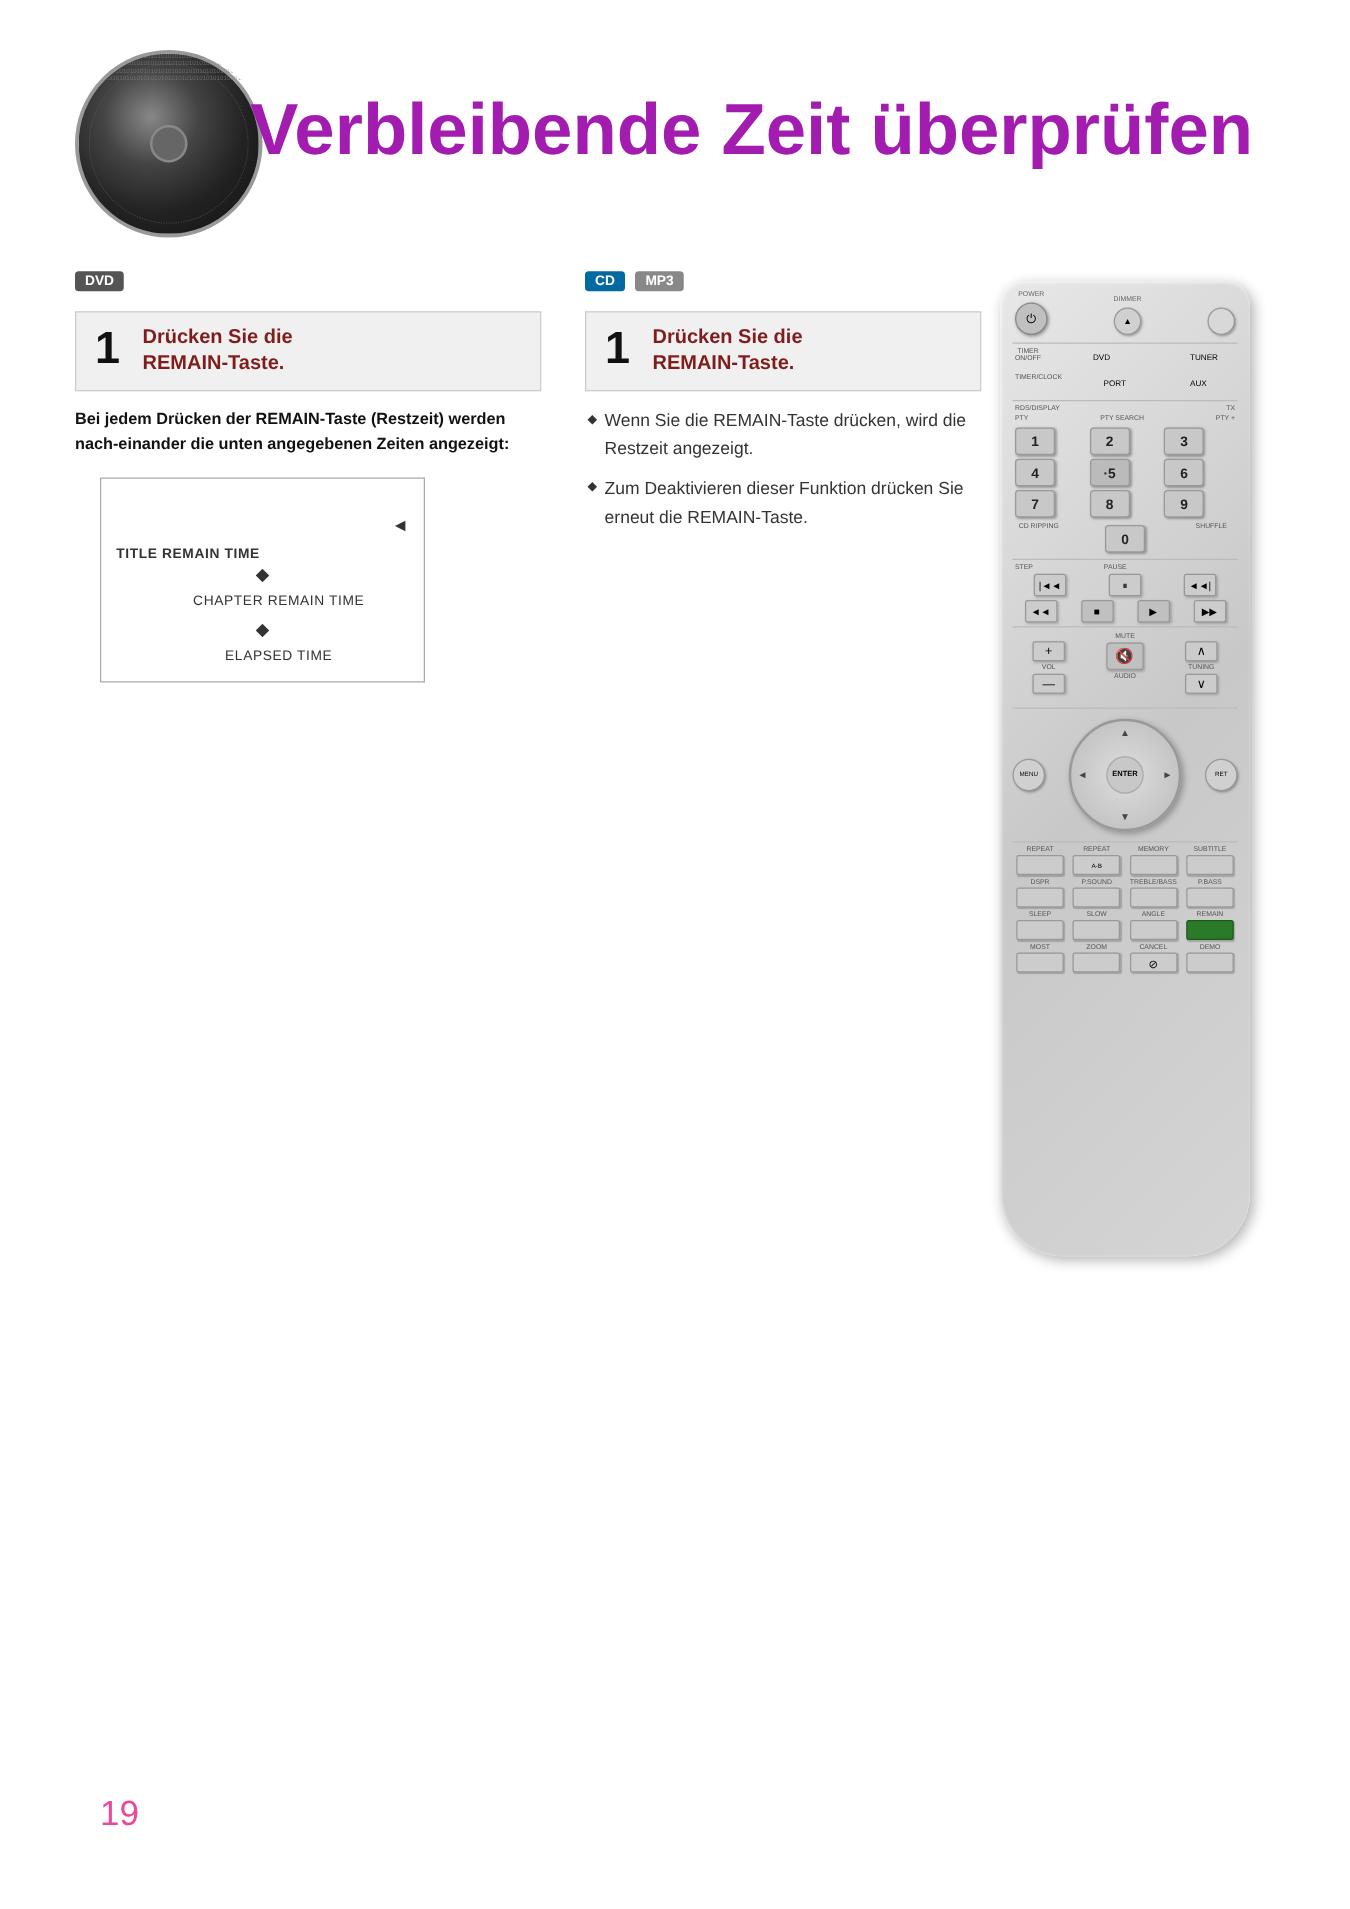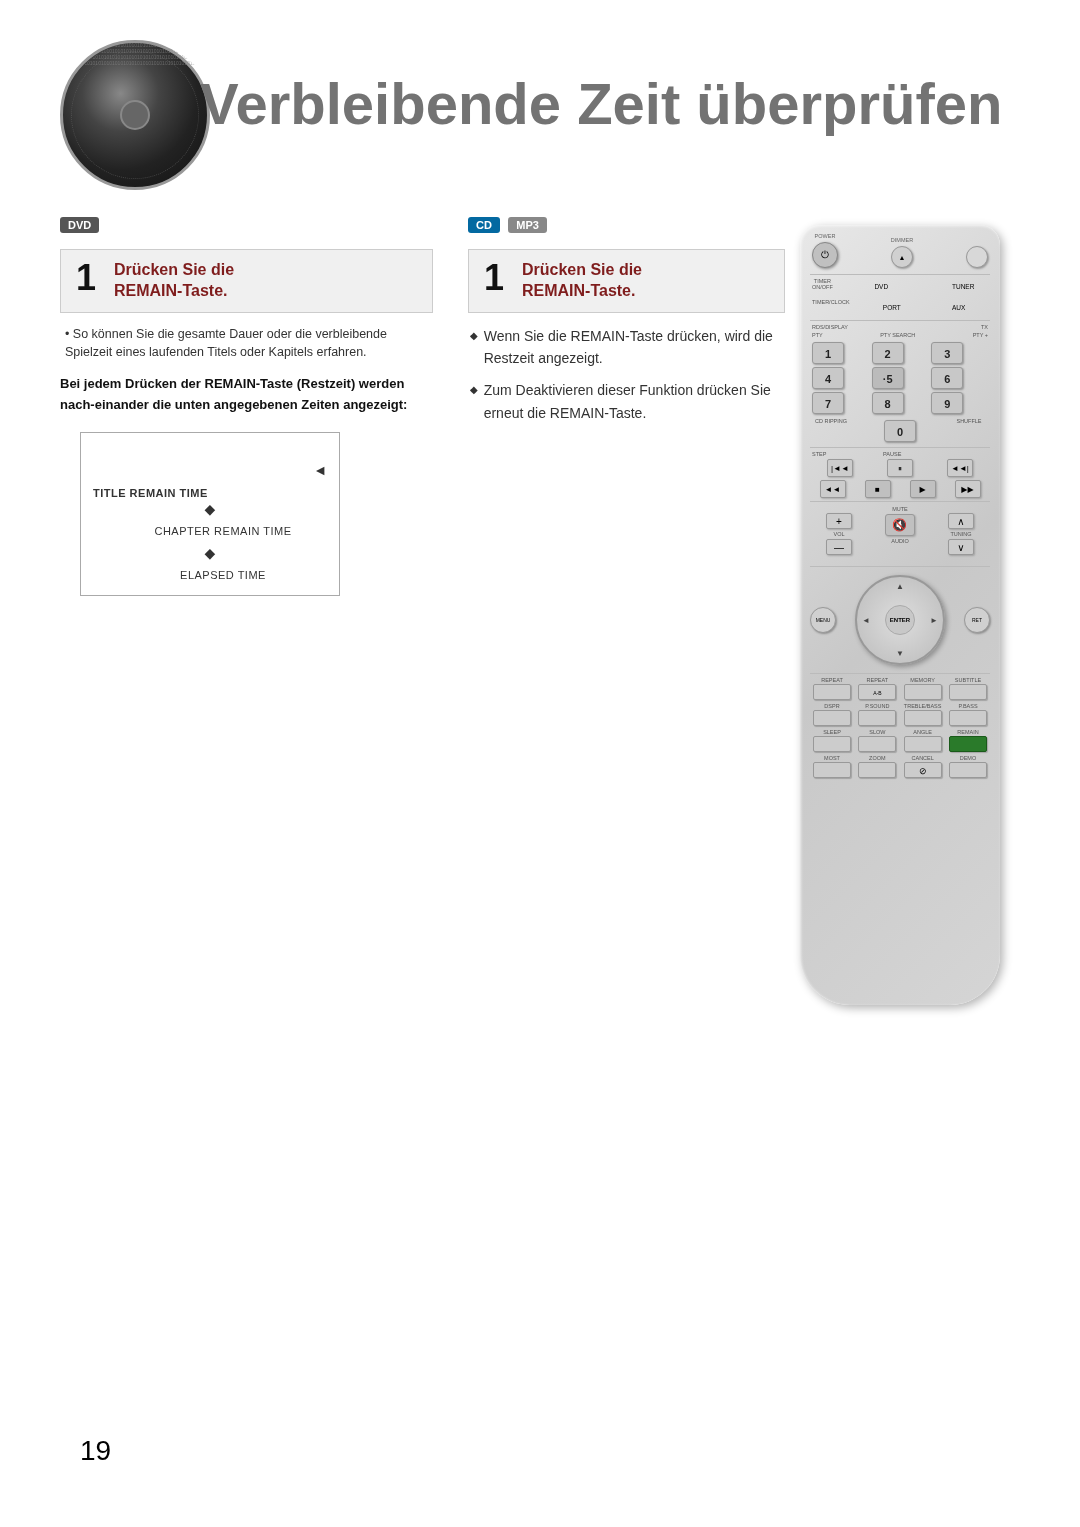--- a/index.html
+++ b/index.html
@@ -11,21 +11,21 @@
       position: relative;
       overflow: hidden;
     }
 
     
     .page-number {
       position: absolute;
       bottom: 60px;
       left: 80px;
       font-size: 28px;
-      color: #000000;
+      color: #ec4899;
       font-weight: normal;
     }
 
     
     .header-area {
       position: absolute;
       top: 30px;
       left: 0;
       right: 0;
       height: 160px;
@@ -38,21 +38,21 @@
       width: 160px;
       height: 160px;
     }
 
     .title-text {
       position: absolute;
       top: 40px;
       left: 200px;
       font-size: 58px;
       font-weight: bold;
-      color: #737373;
+      color: #a21caf;
       white-space: nowrap;
     }
 
     
     .main-content {
       position: absolute;
       top: 215px;
       left: 60px;
       right: 60px;
       bottom: 100px;
@@ -477,21 +477,20 @@
     </div>
 
     <div class="step-box">
       <div class="step-number">1</div>
       <div class="step-text">
         <span>Drücken Sie die</span><br>
         <span>REMAIN-Taste.</span>
       </div>
     </div>
 
-    <div class="bullet-text">So können Sie die gesamte Dauer oder die verbleibende Spielzeit eines laufenden Titels oder Kapitels erfahren.</div>
 
     <div class="bold-description">Bei jedem Drücken der REMAIN-Taste (Restzeit) werden nach-einander die unten angegebenen Zeiten angezeigt:</div>
 
     <div style="position:relative; margin-left:10px;">
       <div class="time-display">
         <div class="time-arrow">
           <div class="time-arrow-label">TITLE REMAIN TIME</div>
           <div class="arrow-right">◄</div>
         </div>
         <div class="diamond">◆</div>

